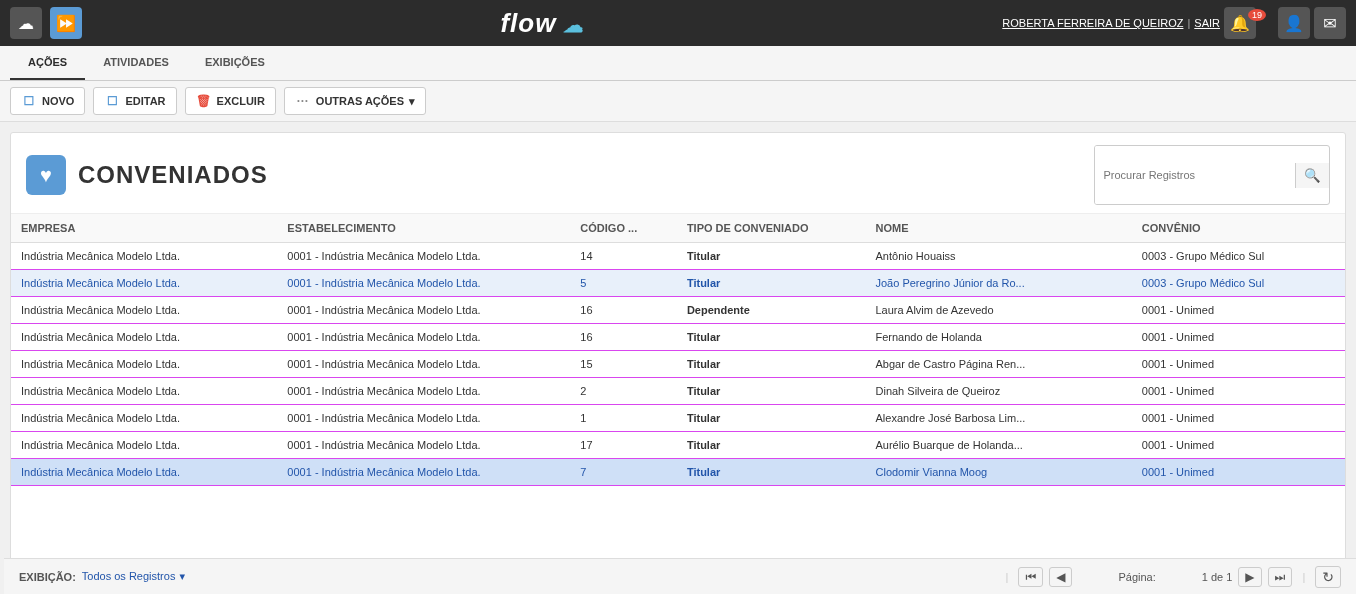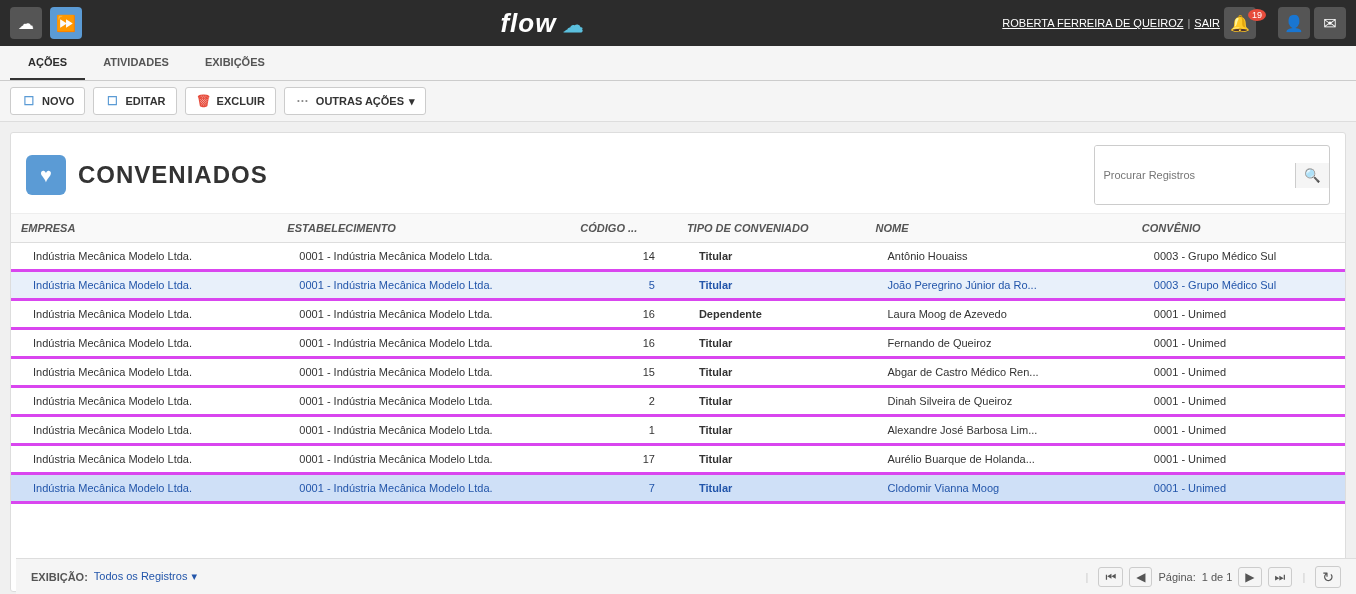--- a/index.html
+++ b/index.html
@@ -156,69 +156,68 @@
     }
     .data-table th {
       background: #f9f9f9;
       border-bottom: 1px solid #ddd;
       padding: 8px 10px;
       text-align: left;
       font-size: 11px;
       font-weight: bold;
       color: #555;
       white-space: nowrap;
-      font-style: italic;
     }
     .data-table td {
-      padding: 7px 22px;
+      padding: 7px 10px;
       font-size: 11px;
       color: #333;
-      border-bottom: 3px solid #d946ef;
+      border-bottom: 1px solid #d946ef;
     }
     .data-table tr.row-highlight td {
       background: #e8f0fa;
       color: #2255aa;
     }
     .data-table tr.row-selected td {
       background: #cfe0f7;
       color: #2255aa;
     }
     .col-empresa { width: 200px; }
     .col-estab { width: 220px; }
-    .col-codigo { width: 80px; text-align: right; }
+    .col-codigo { width: 80px; text-align: left; }
     .col-tipo { width: 130px; font-weight: bold; }
     .col-nome { width: 200px; }
     .col-convenio { width: 160px; }
 
     
     .footer {
       background: #f5f5f5;
       border-top: 1px solid #ddd;
       padding: 8px 15px;
       display: flex;
       align-items: center;
       justify-content: space-between;
       font-size: 11px;
       color: #555;
       position: fixed;
       bottom: 0;
-      left: 16px; right: 0;
+      left: 4px; right: 0;
       height: 36px;
     }
     .footer-left { display: flex; align-items: center; gap: 6px; }
     .footer-exibicao { font-weight: bold; }
     .footer-view-select {
       display: flex; align-items: flex-start; gap: 4px; cursor: pointer; color: #2255aa;
     }
     .footer-right { display: flex; align-items: center; gap: 6px; }
     .footer-nav-btn {
       background: none; border: 1px solid #ccc; border-radius: 3px;
       padding: 2px 6px; cursor: pointer; color: #555; font-size: 12px;
     }
-    .footer-page-label { color: #555; }
+    .footer-page-label { color: #555; margin-left: 40px; }
     .footer-divider { color: #ccc; margin: 0 4px; }
     .refresh-btn {
       background: none; border: 1px solid #ccc; border-radius: 3px;
       padding: 2px 6px; cursor: pointer; font-size: 14px; color: #555;
     }
   </style>
 </head>
 <body>
 
 <div class="top-bar">
@@ -311,37 +310,37 @@
           <td class="col-codigo">5</td>
           <td class="col-tipo">Titular</td>
           <td class="col-nome">João Peregrino Júnior da Ro...</td>
           <td class="col-convenio">0003 - Grupo Médico Sul</td>
         </tr>
         <tr>
           <td class="col-empresa">Indústria Mecânica Modelo Ltda.</td>
           <td class="col-estab">0001 - Indústria Mecânica Modelo Ltda.</td>
           <td class="col-codigo">16</td>
           <td class="col-tipo">Dependente</td>
-          <td class="col-nome">Laura Moog de Azevedo</td>
+          <td class="col-nome">Laura Alvim de Azevedo</td>
           <td class="col-convenio">0001 - Unimed</td>
         </tr>
         <tr>
           <td class="col-empresa">Indústria Mecânica Modelo Ltda.</td>
           <td class="col-estab">0001 - Indústria Mecânica Modelo Ltda.</td>
           <td class="col-codigo">16</td>
           <td class="col-tipo">Titular</td>
-          <td class="col-nome">Fernando de Queiroz</td>
+          <td class="col-nome">Fernando de Holanda</td>
           <td class="col-convenio">0001 - Unimed</td>
         </tr>
         <tr>
           <td class="col-empresa">Indústria Mecânica Modelo Ltda.</td>
           <td class="col-estab">0001 - Indústria Mecânica Modelo Ltda.</td>
           <td class="col-codigo">15</td>
           <td class="col-tipo">Titular</td>
-          <td class="col-nome">Abgar de Castro Médico Ren...</td>
+          <td class="col-nome">Abgar de Castro Página Ren...</td>
           <td class="col-convenio">0001 - Unimed</td>
         </tr>
         <tr>
           <td class="col-empresa">Indústria Mecânica Modelo Ltda.</td>
           <td class="col-estab">0001 - Indústria Mecânica Modelo Ltda.</td>
           <td class="col-codigo">2</td>
           <td class="col-tipo">Titular</td>
           <td class="col-nome">Dinah Silveira de Queiroz</td>
           <td class="col-convenio">0001 - Unimed</td>
         </tr>

